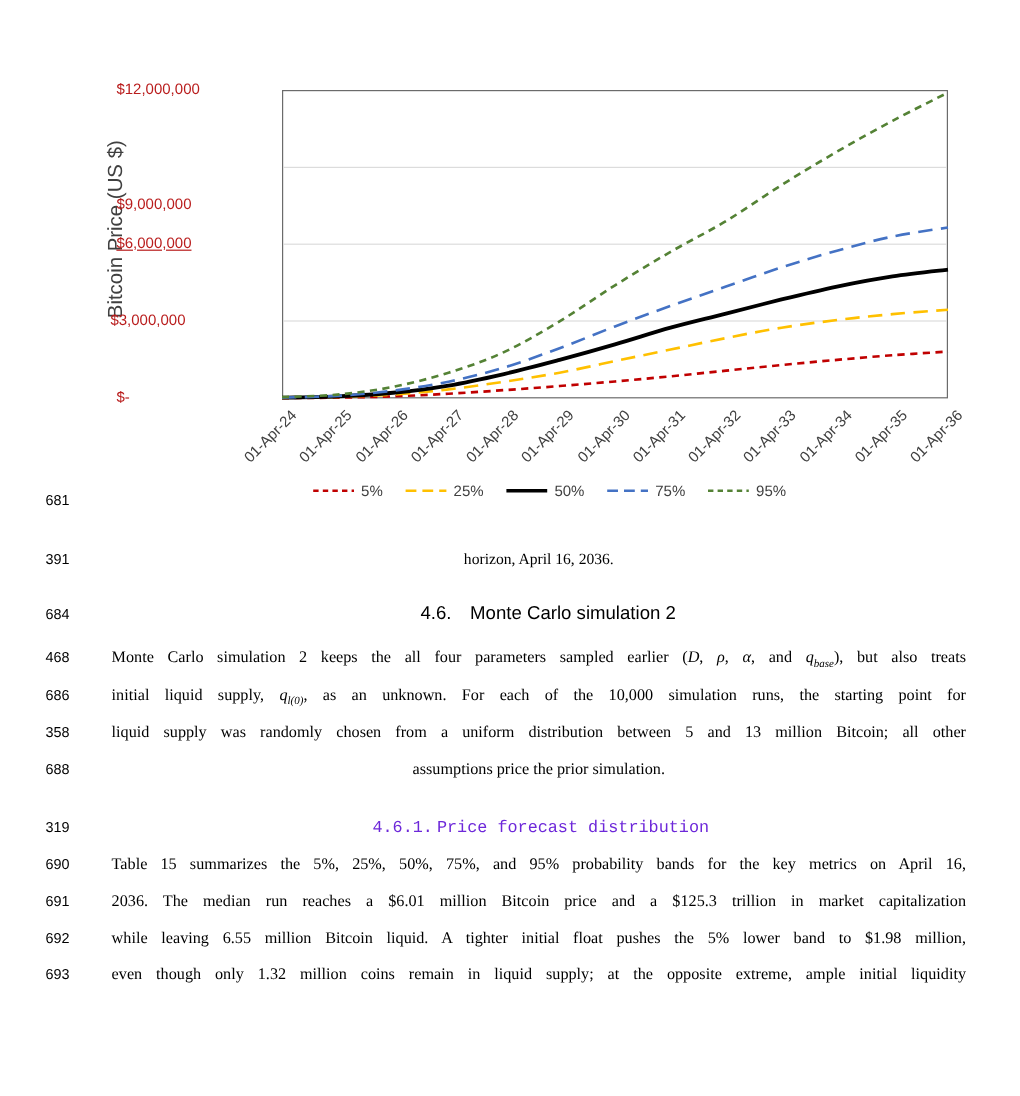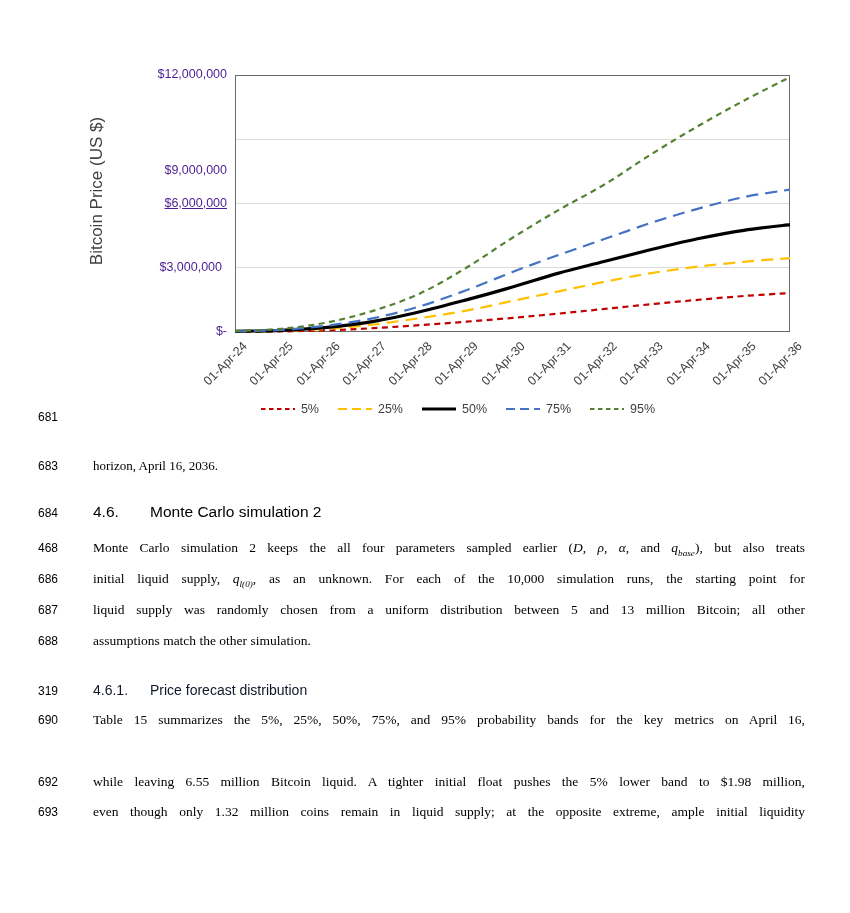--- a/index.html
+++ b/index.html
@@ -4,36 +4,36 @@
 <style>
   html,body{margin:0;padding:0;background:#fff;}
   .page{position:relative;width:850px;height:913px;background:#ffffff;overflow:hidden;
         font-family:"Liberation Sans",sans-serif;}
   
   .ylabel{position:absolute;left:-33px;top:181px;width:260px;text-align:center;
           font-size:17px;color:#404040;transform:rotate(-90deg);}
   .plot{position:absolute;left:235px;top:75px;width:555px;height:257px;
         border:1.5px solid #6b6b6b;box-sizing:border-box;background:#fff;}
   .gridline{position:absolute;left:0;width:100%;height:1px;background:#dcdcdc;}
-  .ytick{position:absolute;width:130px;text-align:right;font-size:12.5px;color:#4c1d95;}
+  .ytick{position:absolute;width:130px;text-align:left;font-size:12.5px;color:#b91c1c;}
   .xtick{position:absolute;width:110px;text-align:right;font-size:12.5px;color:#404040;
          white-space:nowrap;transform:rotate(-45deg);transform-origin:100% 0;}
   #curves{position:absolute;left:235px;top:75px;overflow:visible;}
   .legend{position:absolute;left:180px;top:402px;width:555px;display:flex;
           justify-content:center;align-items:center;gap:18px;}
   .legend-item{display:flex;align-items:center;gap:5px;font-size:12.5px;color:#404040;}
   
   .row{position:absolute;left:38px;display:flex;align-items:baseline;}
   .lnum{width:55px;flex:none;font-size:12px;color:#000;}
   .content{width:712px;flex:none;font-family:"Liberation Serif",serif;
-           font-size:13.5px;color:#000;line-height:1.25;}
+           font-size:13.5px;color:#000;line-height:1.25;text-align:center;}
   .just{text-align:justify;text-align-last:justify;}
   .caption{font-size:13px;}
   .h-main{font-family:"Liberation Sans",sans-serif;font-size:15.5px;color:#000;}
-  .h-sub{font-family:Liberation Sans, sans-serif;font-size:14px;color:#0f172a;}
+  .h-sub{font-family:Liberation Mono, monospace;font-size:14px;color:#6d28d9;}
   .secnum{display:inline-block;width:57px;}
   .content sub{font-size:68%;}
 </style>
 </head>
 <body>
 
 <div class="page">
 
   <div>
     <div class="ylabel">Bitcoin Price (US $)</div>
@@ -104,59 +104,63 @@
         </div>
       </div>
   </div>
 
   <div class="row" style="top:410px">
     <span class="lnum">681</span>
   </div>
 
 
   <div class="row" style="top:458px">
-    <span class="lnum">683</span>
+    <span class="lnum">391</span>
     <div class="content caption">horizon, April 16, 2036.</div>
   </div>
 
   <div class="row" style="top:502px">
     <span class="lnum">684</span>
     <div class="content h-main"><span class="secnum">4.6.</span><span>Monte Carlo simulation 2</span></div>
   </div>
 
   <div class="row" style="top:540px">
     <span class="lnum">468</span>
     <div class="content just"><span>Monte Carlo simulation 2 keeps the all four parameters sampled earlier (</span><i>D</i><span>, </span><i>ρ</i><span>, </span><i>α</i><span>, and </span><i>q</i><sub><i>base</i></sub><span>), but also treats</span></div>
   </div>
 
   <div class="row" style="top:571px">
     <span class="lnum">686</span>
     <div class="content just"><span>initial liquid supply, </span><i>q</i><sub><i>l(0)</i></sub><span>, as an unknown. For each of the 10,000 simulation runs, the starting point for</span></div>
   </div>
 
   <div class="row" style="top:602px">
-    <span class="lnum">687</span>
+    <span class="lnum">358</span>
     <div class="content just">liquid supply was randomly chosen from a uniform distribution between 5 and 13 million Bitcoin; all other</div>
   </div>
 
   <div class="row" style="top:633px">
     <span class="lnum">688</span>
-    <div class="content">assumptions match the other simulation.</div>
+    <div class="content">assumptions price the prior simulation.</div>
   </div>
 
   <div class="row" style="top:682px">
     <span class="lnum">319</span>
     <div class="content h-sub"><span class="secnum">4.6.1.</span><span>Price forecast distribution</span></div>
   </div>
 
   <div class="row" style="top:712px">
     <span class="lnum">690</span>
     <div class="content just">Table 15 summarizes the 5%, 25%, 50%, 75%, and 95% probability bands for the key metrics on April 16,</div>
   </div>
 
+  <div class="row" style="top:743px">
+    <span class="lnum">691</span>
+    <div class="content just">2036. The median run reaches a $6.01 million Bitcoin price and a $125.3 trillion in market capitalization</div>
+  </div>
 
   <div class="row" style="top:774px">
     <span class="lnum">692</span>
     <div class="content just">while leaving 6.55 million Bitcoin liquid. A tighter initial float pushes the 5% lower band to $1.98 million,</div>
   </div>
 
   <div class="row" style="top:804px">
     <span class="lnum">693</span>
     <div class="content just">even though only 1.32 million coins remain in liquid supply; at the opposite extreme, ample initial liquidity</div>
   </div>

